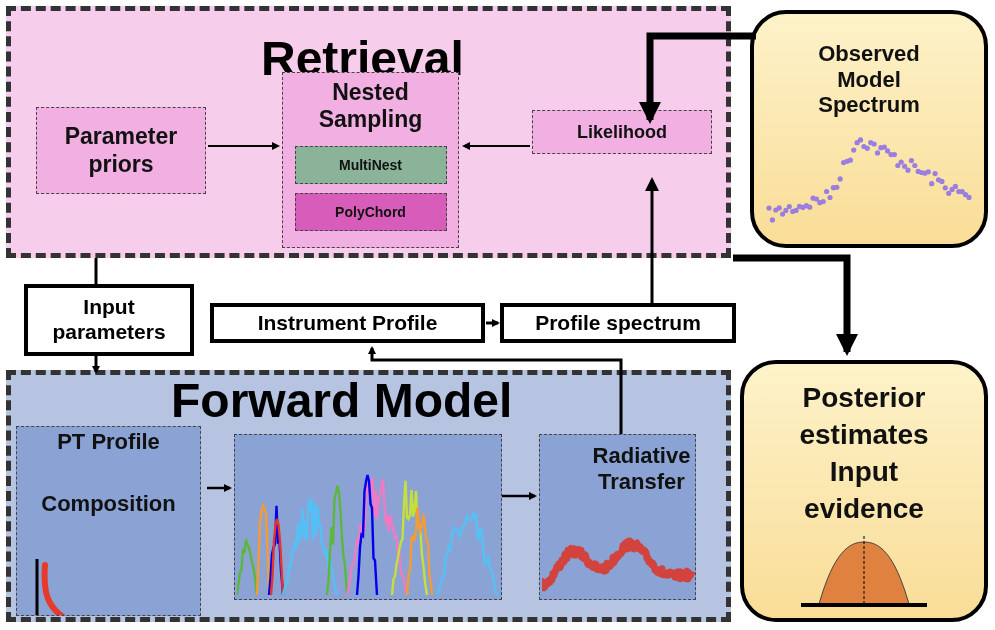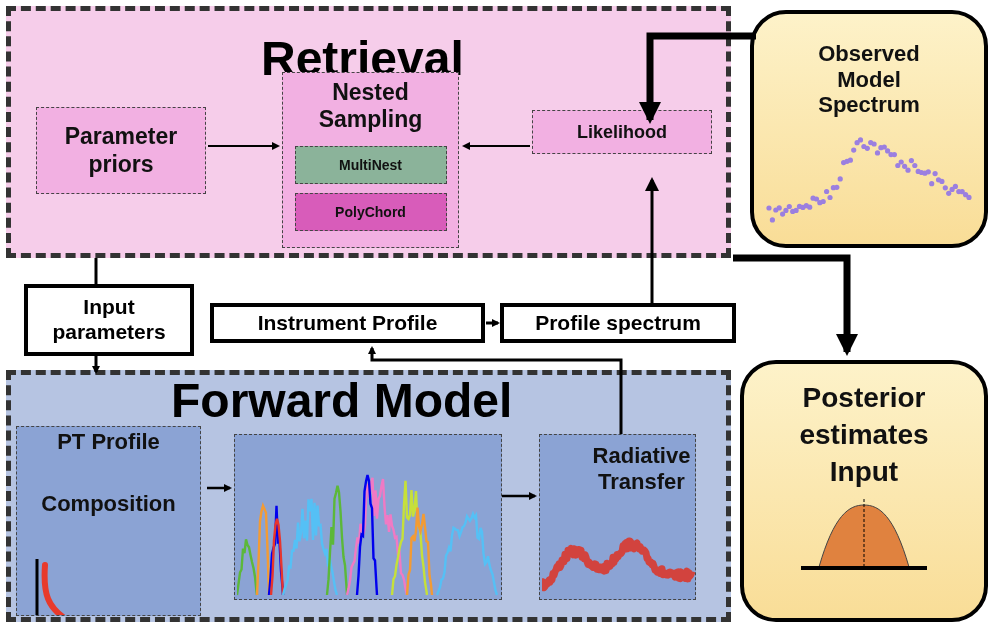--- a/index.html
+++ b/index.html
@@ -161,20 +161,21 @@
   <div class="line">Transfer</div>
   <svg width="153" height="82" style="position:absolute;left:2px;top:80px" id="rt-plot">
       <path d="M0,72.4 L1,66.7 L2,72.8 L3,71.4 L4,69.5 L5,69.3 L6,67.0 L7,65.2 L8,67.4 L9,63.7 L10,64.8 L11,58.5 L12,60.3 L13,56.7 L14,54.8 L15,51.6 L16,53.2 L17,48.7 L18,52.5 L19,50.3 L20,45.0 L21,46.3 L22,46.5 L23,39.2 L24,39.6 L25,43.5 L26,35.2 L27,35.5 L28,36.9 L29,33.4 L30,38.4 L31,39.7 L32,33.8 L33,34.1 L34,40.1 L35,38.4 L36,34.6 L37,34.6 L38,39.3 L39,35.1 L40,42.3 L41,41.4 L42,43.6 L43,39.6 L44,42.2 L45,46.3 L46,49.3 L47,47.0 L48,48.4 L49,50.9 L50,51.2 L51,52.4 L52,52.1 L53,48.9 L54,49.1 L55,54.1 L56,51.5 L57,54.6 L58,52.1 L59,52.0 L60,55.1 L61,54.9 L62,56.1 L63,51.0 L64,55.7 L65,48.2 L66,52.4 L67,49.2 L68,51.3 L69,49.1 L70,49.1 L71,42.2 L72,47.5 L73,42.8 L74,44.1 L75,39.6 L76,41.8 L77,39.9 L78,38.2 L79,38.5 L80,37.0 L81,30.7 L82,34.0 L83,28.7 L84,27.8 L85,33.9 L86,33.5 L87,26.0 L88,26.0 L89,27.5 L90,33.0 L91,32.7 L92,33.7 L93,28.7 L94,28.7 L95,28.0 L96,32.3 L97,33.9 L98,31.4 L99,33.9 L100,36.2 L101,35.3 L102,35.1 L103,36.2 L104,37.8 L105,43.3 L106,43.2 L107,47.1 L108,47.7 L109,47.1 L110,49.8 L111,48.4 L112,51.3 L113,55.1 L114,54.6 L115,57.0 L116,55.9 L117,55.9 L118,58.3 L119,54.0 L120,53.8 L121,59.7 L122,59.6 L123,58.3 L124,59.7 L125,58.8 L126,60.0 L127,57.3 L128,57.0 L129,57.3 L130,59.6 L131,59.6 L132,58.5 L133,62.1 L134,57.9 L135,57.3 L136,56.8 L137,63.4 L138,63.6 L139,56.9 L140,62.6 L141,58.9 L142,59.5 L143,63.4 L144,62.5 L145,56.1 L146,63.9 L147,57.6 L148,61.1 L149,59.4 L150,56.3" fill="none" stroke="#d9392e" stroke-width="7" stroke-linejoin="round" opacity="0.9"></path>
     </svg>
 </div>
 
 <div class="abs round" style="left:740px;top:360px;width:248px;height:262px;font-size:28px;padding-top:16px;">
   <div class="line" style="line-height:1.32">Posterior</div>
   <div class="line" style="line-height:1.32">estimates</div>
   <div class="line" style="line-height:1.32">Input</div>
+  <div class="line" style="line-height:1.32">evidence</div>
   <svg width="130" height="80" style="margin-top:4px" id="post-plot">
       <path d="M20,72 C35,20 50,10 65,10 C80,10 95,20 110,72 Z" fill="#e0823f" stroke="#444" stroke-width="1"></path>
       <line x1="65" y1="4" x2="65" y2="72" stroke="#000" stroke-width="1" stroke-dasharray="3,2"></line>
       <line x1="2" y1="73" x2="128" y2="73" stroke="#000" stroke-width="4"></line>
     </svg>
 </div>
 
 <svg class="overlay" width="995" height="630">
   <defs>
     <marker id="ah" markerWidth="8" markerHeight="8" refX="6" refY="4" orient="auto" markerUnits="userSpaceOnUse">

